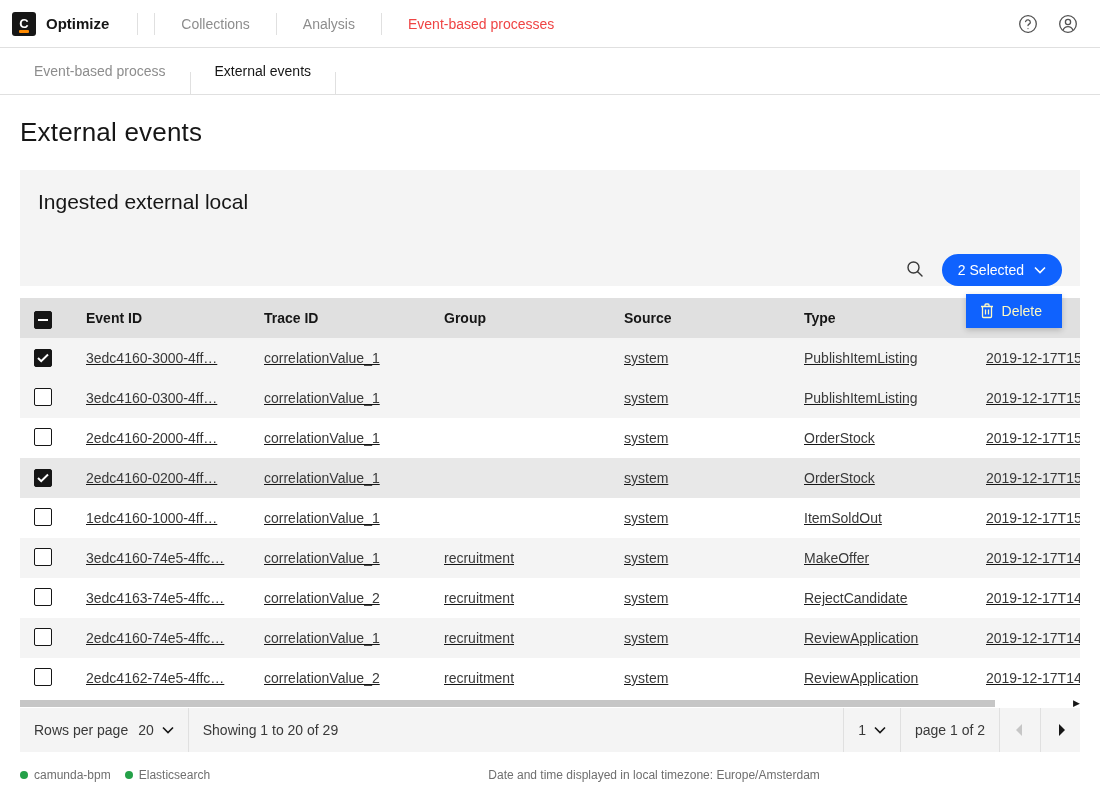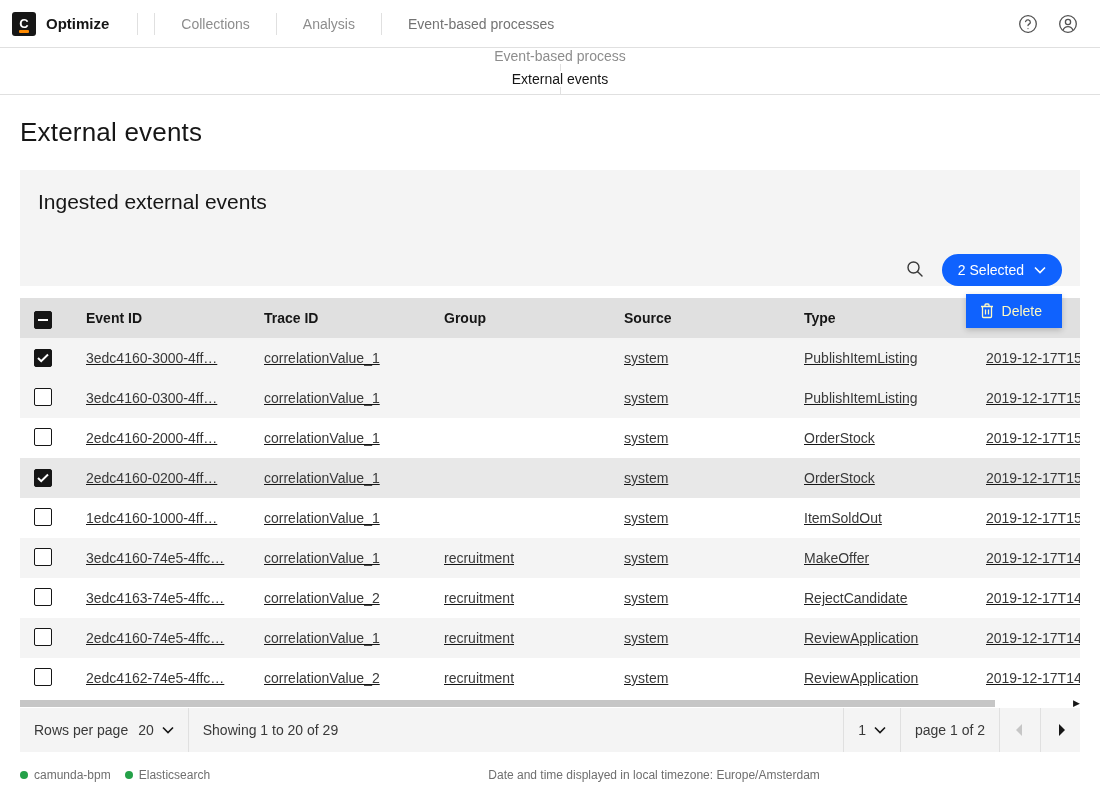--- a/index.html
+++ b/index.html
@@ -6,26 +6,26 @@
   body { font-family: -apple-system, BlinkMacSystemFont, "Segoe UI", Arial, sans-serif; font-size: 14px; color: #161616; background: #fff; width: 1100px; height: 793px; overflow: hidden; position: relative; }
 
   
   .topnav { height: 48px; border-bottom: 1px solid #e0e0e0; display: flex; align-items: center; padding: 0 12px 0 12px; }
   .logo-box { width: 24px; height: 24px; background: #161616; border-radius: 3px; display:flex; align-items:center; justify-content:center; margin-right: 10px; position:relative; }
   .logo-c { color: #fff; font-weight: 700; font-size: 13px; line-height:1; }
   .logo-bar { position:absolute; bottom:3px; left:50%; transform:translateX(-50%); width:10px; height:3px; background:#ff8a00; border-radius:1px;}
   .brand { font-weight: 600; font-size: 15px; margin-right: 20px; }
   .nav-divider { width:1px; height:22px; background:#e0e0e0; margin:0 8px; }
   .nav-item { color:#8d8d8d; padding: 0 18px; height:48px; display:flex; align-items:center; font-size:14px; cursor:pointer; }
-  .nav-item.active { color:#737373; }
+  .nav-item.active { color:#ef4444; }
   .topnav-spacer { flex:1; }
   .icon-btn { width:40px; height:40px; display:flex; align-items:center; justify-content:center; color:#525252; cursor:pointer; }
 
   
-  .subtabs { height:47px; border-bottom:1px solid #e0e0e0; display:flex; align-items:center; padding: 0 0 0 20px; flex-direction: column; }
+  .subtabs { height:47px; border-bottom:1px solid #e0e0e0; display:flex; align-items:flex-end; padding: 0 0 0 20px; }
   .subtab { color:#8d8d8d; padding:0 14px; height:47px; display:flex; align-items:center; cursor:pointer; }
   .subtab.active { color:#161616; }
   .sub-divider { width:1px; height:22px; background:#e0e0e0; margin:0 10px; }
 
   
   .page { padding: 22px 20px 0 20px; }
   h1.page-title { font-size: 26px; font-weight: 400; margin-bottom: 22px; letter-spacing:0.2px; }
 
   .panel { background:#f4f4f4; padding: 20px 18px 0 18px; margin-bottom: 0; }
   .panel-title { font-size: 21px; font-weight: 400; margin-bottom: 40px; }
@@ -122,21 +122,21 @@
   <div class="subtab">Event-based process</div>
   <div class="sub-divider"></div>
   <div class="subtab active">External events</div>
   <div class="sub-divider"></div>
 </div>
 
 <div class="page">
   <h1 class="page-title">External events</h1>
 
   <div class="panel">
-    <div class="panel-title">Ingested external events</div>
+    <div class="panel-title">Ingested external local</div>
 
     <div class="action-row">
       <div class="search-btn">
         <svg width="18" height="18" viewBox="0 0 18 18" fill="none" stroke="currentColor" stroke-width="1.4">
             <circle cx="7.5" cy="7.5" r="5.5"></circle>
             <line x1="11.7" y1="11.7" x2="16" y2="16" stroke-linecap="round"></line>
           </svg>
       </div>
       <div class="selected-pill">
         <span>2 Selected</span>

